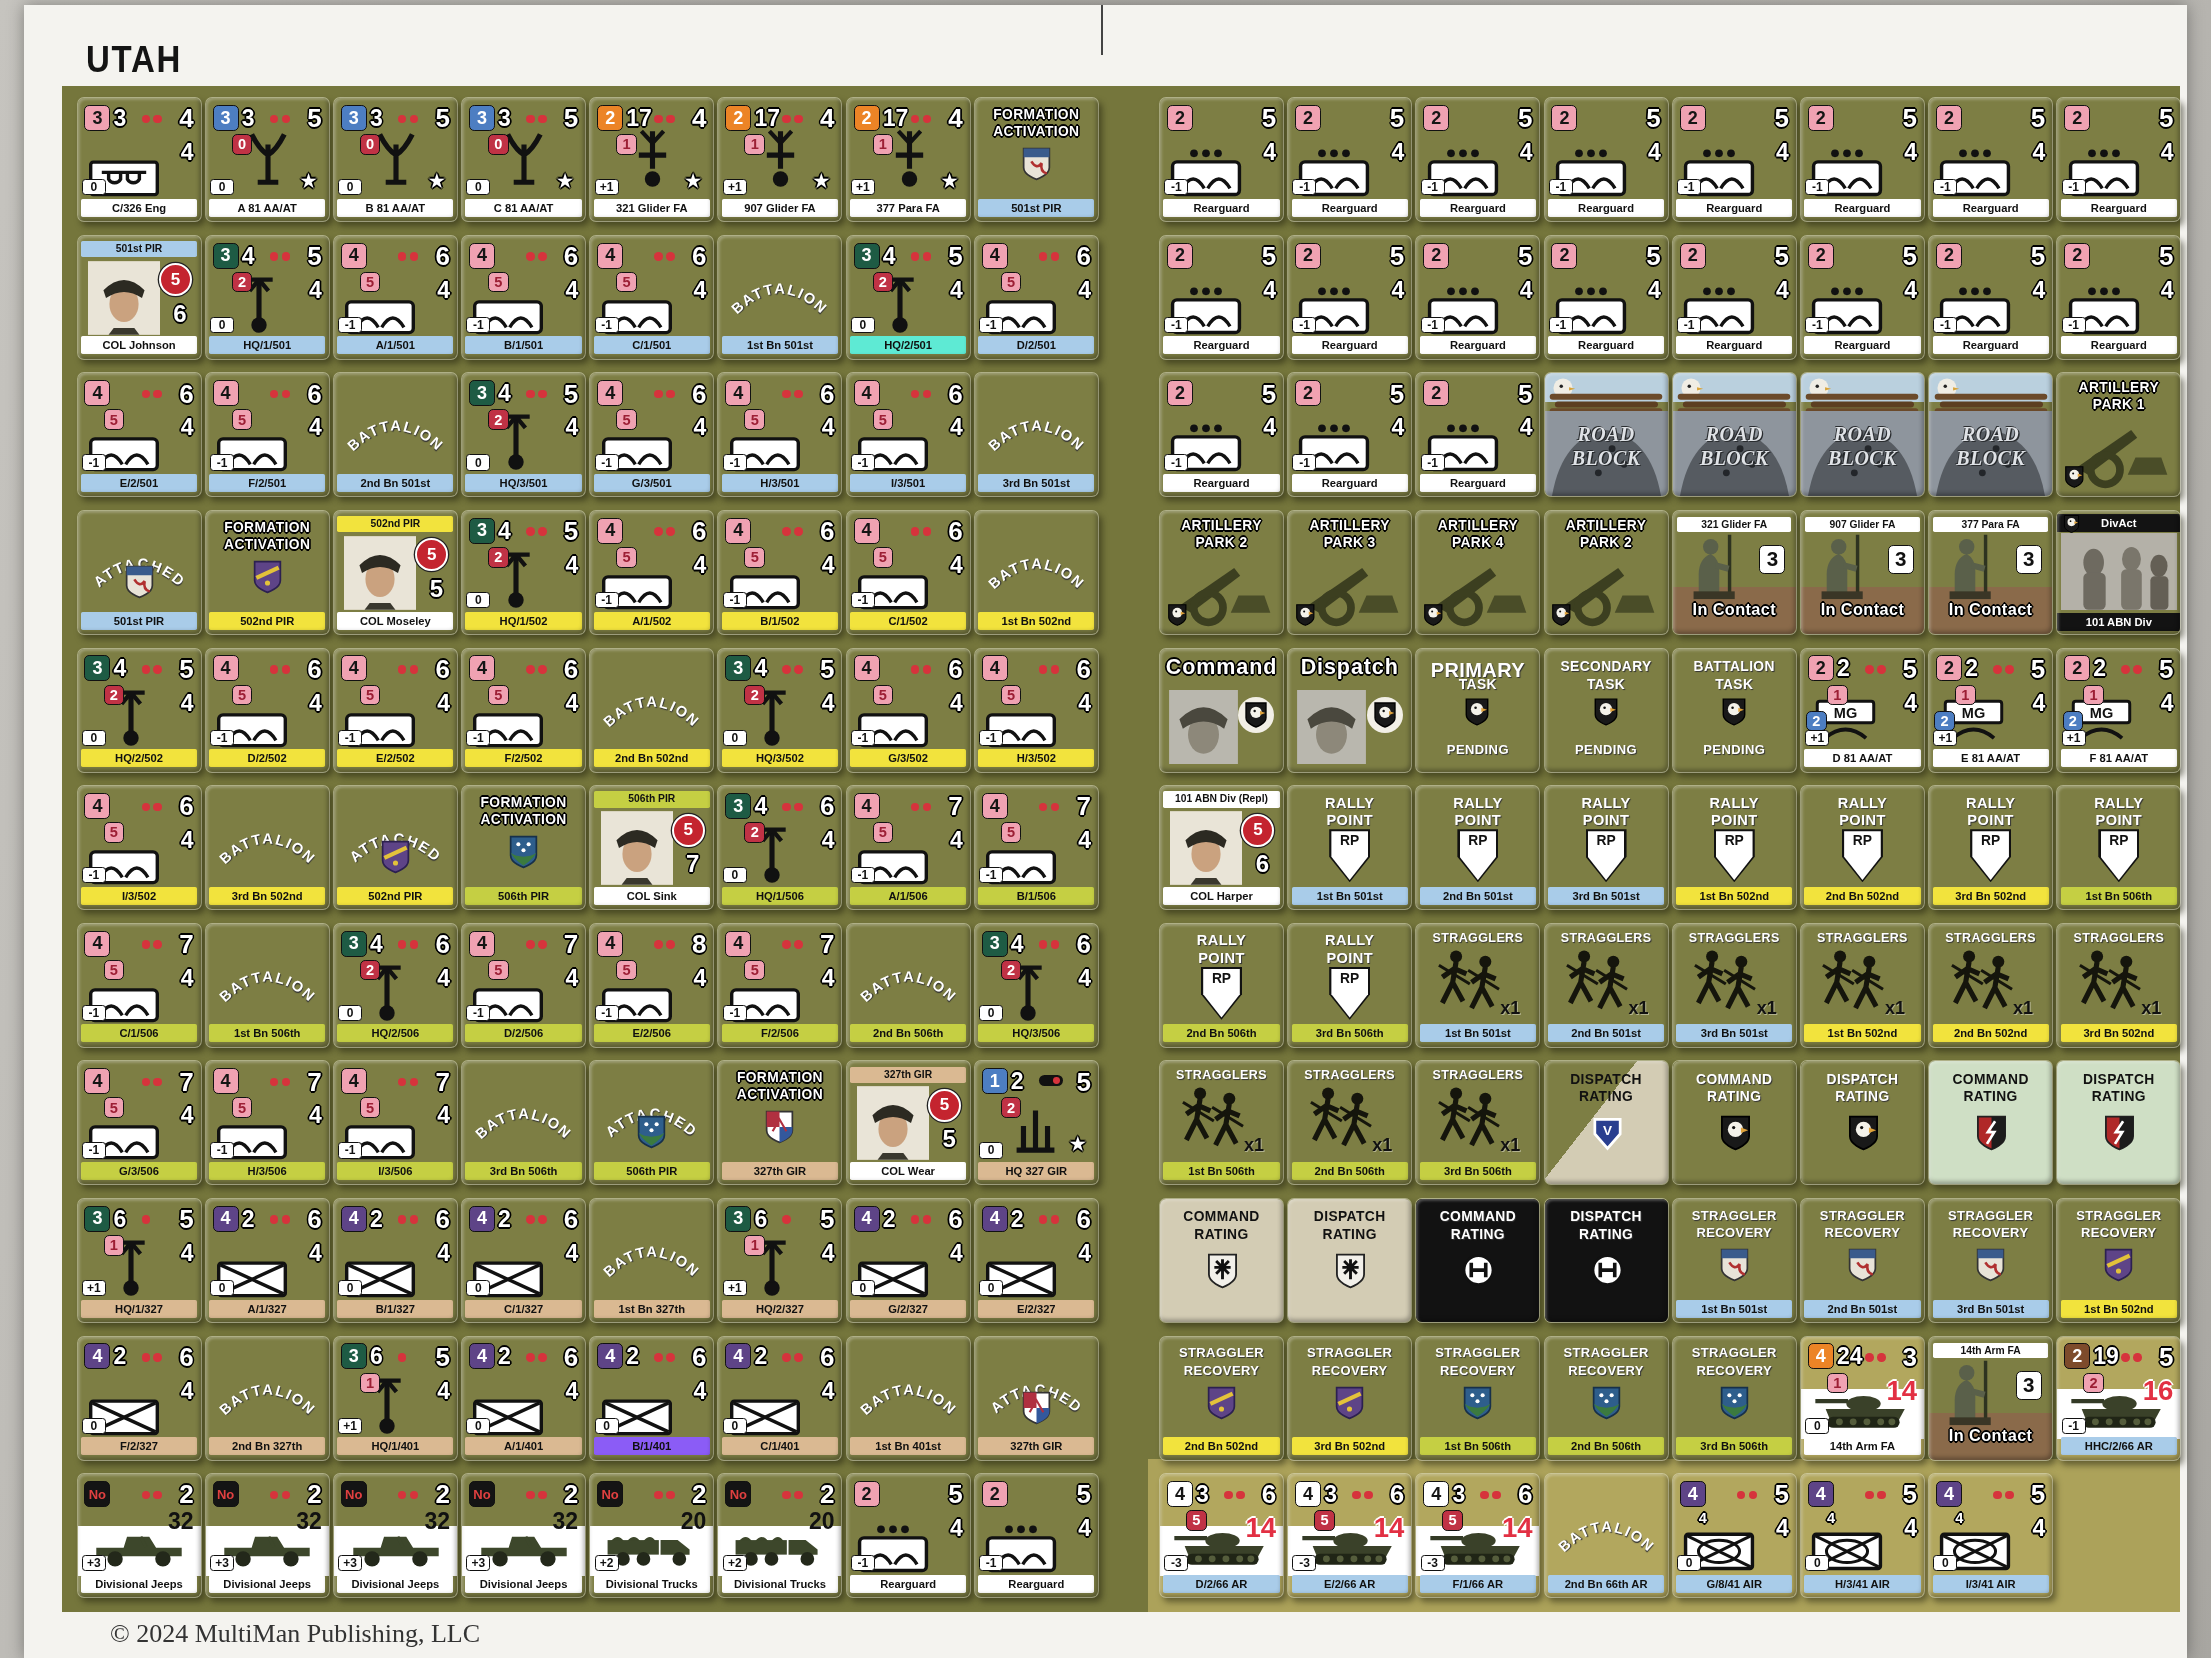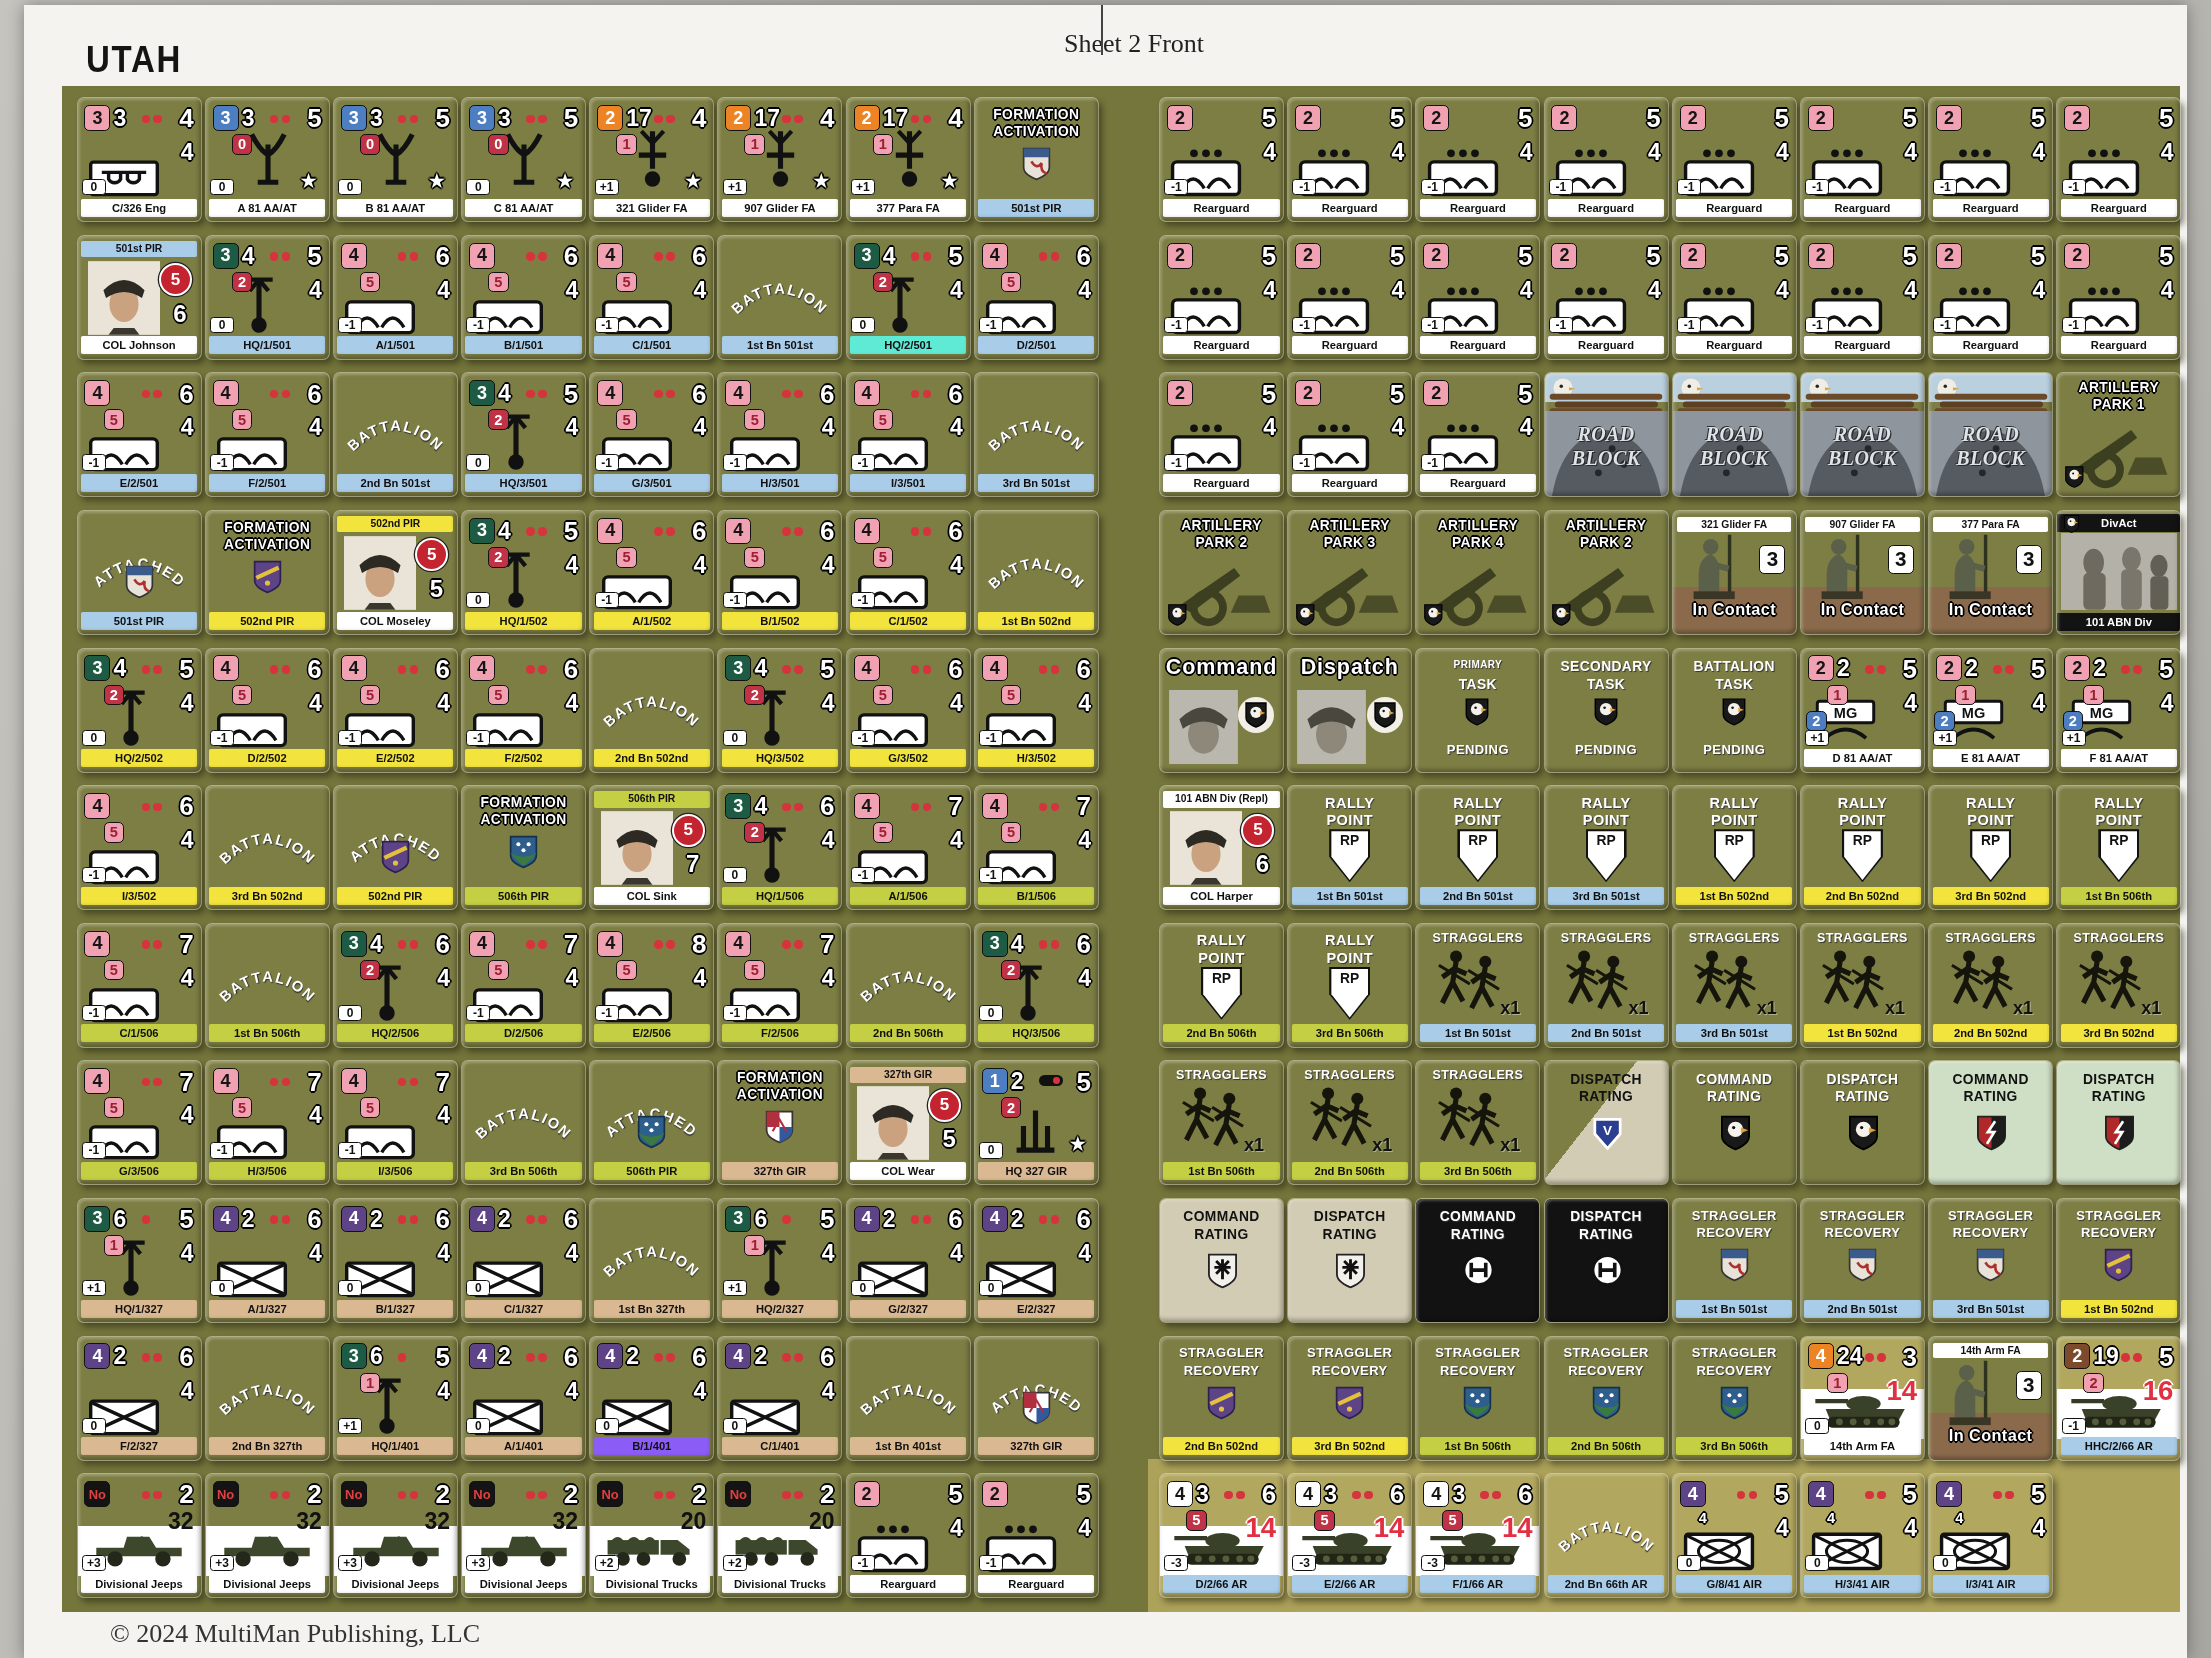--- a/index.html
+++ b/index.html
@@ -30,21 +30,20 @@
   .abs{position:absolute;}
   .ttl{position:absolute;left:0;right:0;text-align:center;font-weight:bold;letter-spacing:0.4px;}
   .copyright{position:absolute;left:86px;top:1614px;font-family:"Liberation Serif",serif;font-size:26px;color:#333;}
   svg{display:block;}
 </style>
 </head>
 <body>
 
 <div class="paper">
   <div class="utah">UTAH</div>
-  <div class="sheetfront">Sheet 2 Front</div>
   <div class="regline"></div>
   <div class="olive">
     <div class="tanstrip"></div>
     <div id="leftBlock" class="block">
         <div class="ctr" style="background: rgb(125, 126, 68);">
           <div class="abs" style="left:10.3px;top:59px;">
             <svg viewBox="0 0 84 48" width="72" height="41">
               <rect x="3" y="6" width="78" height="38" rx="3" fill="#fff" stroke="#111" stroke-width="4"></rect>
               <path d="M16,18 h52 M24,18 v8 a8,8 0 0 0 14,0 v-8 M46,18 v8 a8,8 0 0 0 14,0 v-8" fill="none" stroke="#111" stroke-width="4"></path>
             </svg>
@@ -1959,21 +1958,21 @@
           <div class="abs" style="right:8.6px;top:48px;width:36px;height:36px;border-radius:50%;background:#f2efe6;display:flex;align-items:center;justify-content:center;">
             <svg viewBox="0 0 36 42" width="24" height="28">
               <path d="M3,3 h30 v22 c0,9 -15,14 -15,14 c0,0 -15,-5 -15,-14 z" fill="#191919" stroke="#000" stroke-width="2"></path>
               <circle cx="18" cy="17" r="8.5" fill="#f4f2ea"></circle>
               <path d="M24,15 l8,3 l-8,3 z" fill="#e0a23a"></path>
               <circle cx="16" cy="15" r="1.8" fill="#111"></circle>
             </svg>
           </div>
         </div>
         <div class="ctr" style="background: rgb(125, 126, 68);">
-          <div class="ttl" style="top:10.3px;font-size:10px;color:#fff;text-shadow:0.9px 0.9px 0.9px #333;font-weight:bold;">PRIMARY</div>
+          <div class="ttl" style="top:10.3px;font-size:20px;color:#fff;text-shadow:0.9px 0.9px 0.9px #333;font-weight:bold;">PRIMARY</div>
           <div class="ttl" style="top:28px;font-size:13.8px;color:#fff;text-shadow:0.9px 0.9px 0.9px #333;font-weight:bold;">TASK</div>
           <div class="abs" style="left:48px;top:48px;">
             <svg viewBox="0 0 36 42" width="26" height="30">
               <path d="M3,3 h30 v22 c0,9 -15,14 -15,14 c0,0 -15,-5 -15,-14 z" fill="#191919" stroke="#000" stroke-width="2"></path>
               <circle cx="18" cy="17" r="8.5" fill="#f4f2ea"></circle>
               <path d="M24,15 l8,3 l-8,3 z" fill="#e0a23a"></path>
               <circle cx="16" cy="15" r="1.8" fill="#111"></circle>
             </svg>
           </div>
           <div class="ttl" style="top:93px;font-size:13px;color:#fff;text-shadow:0.9px 0.9px 0.9px #333;font-weight:bold;">PENDING</div>

